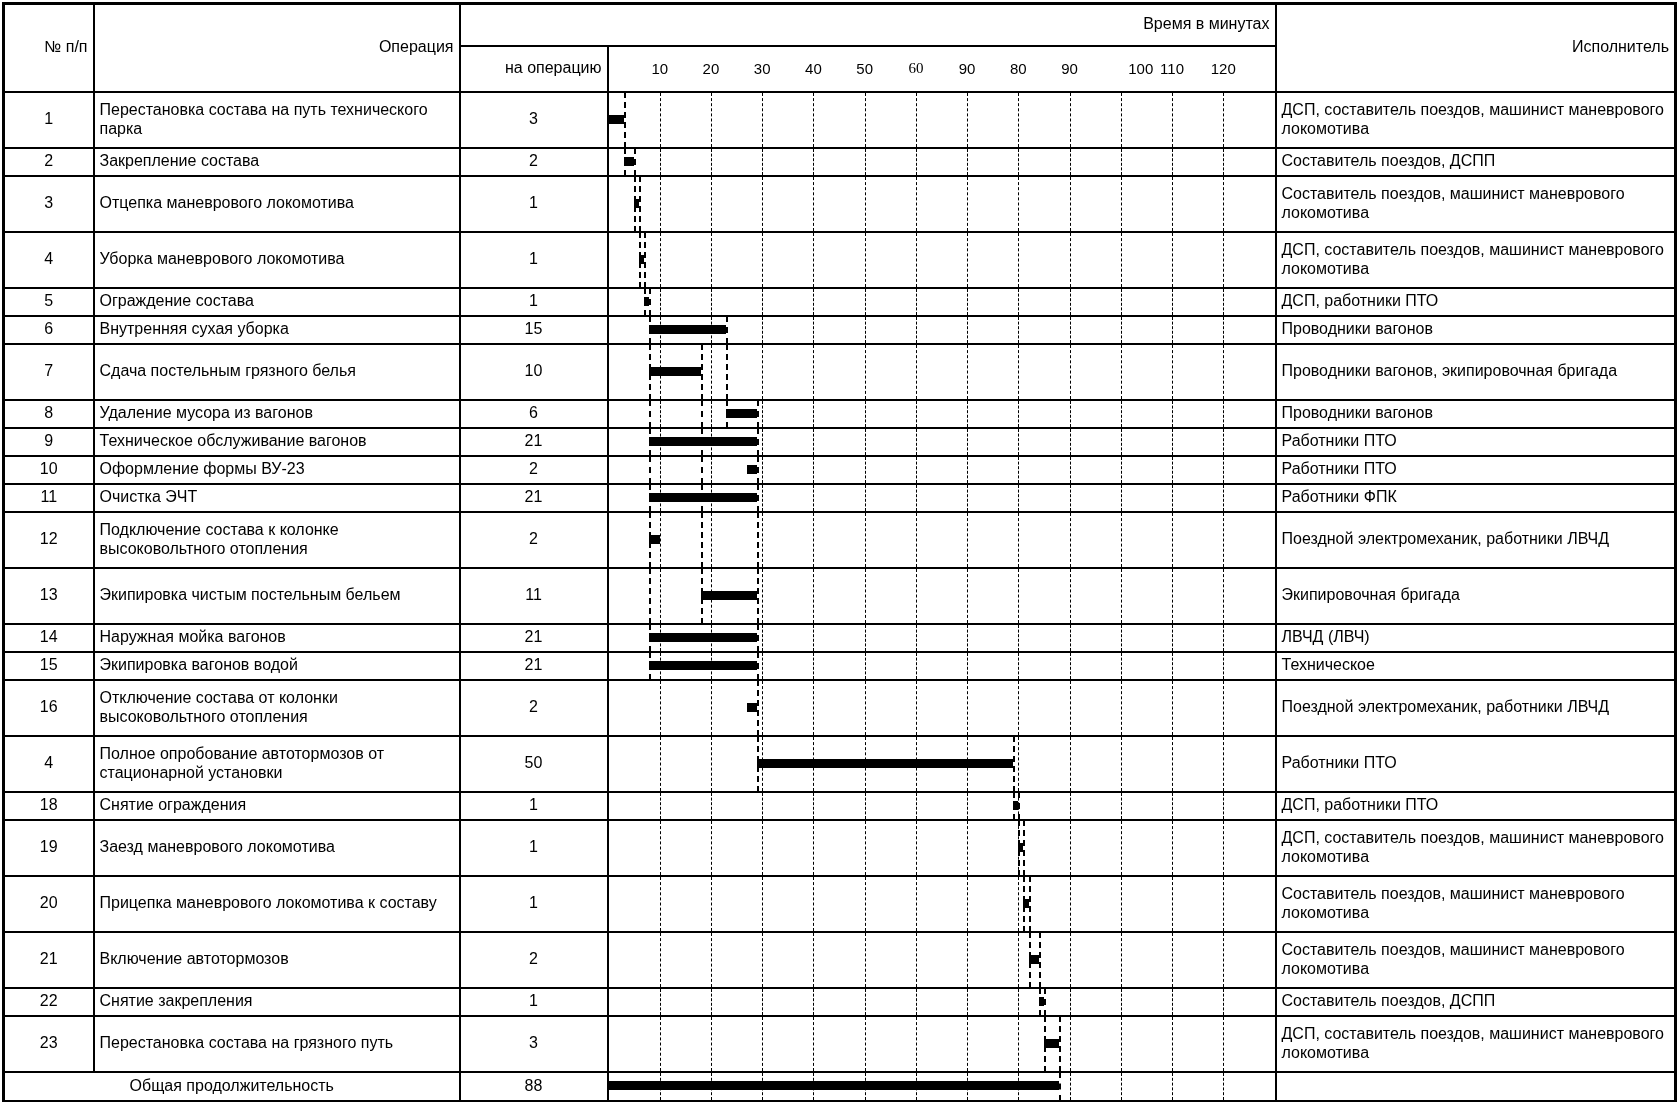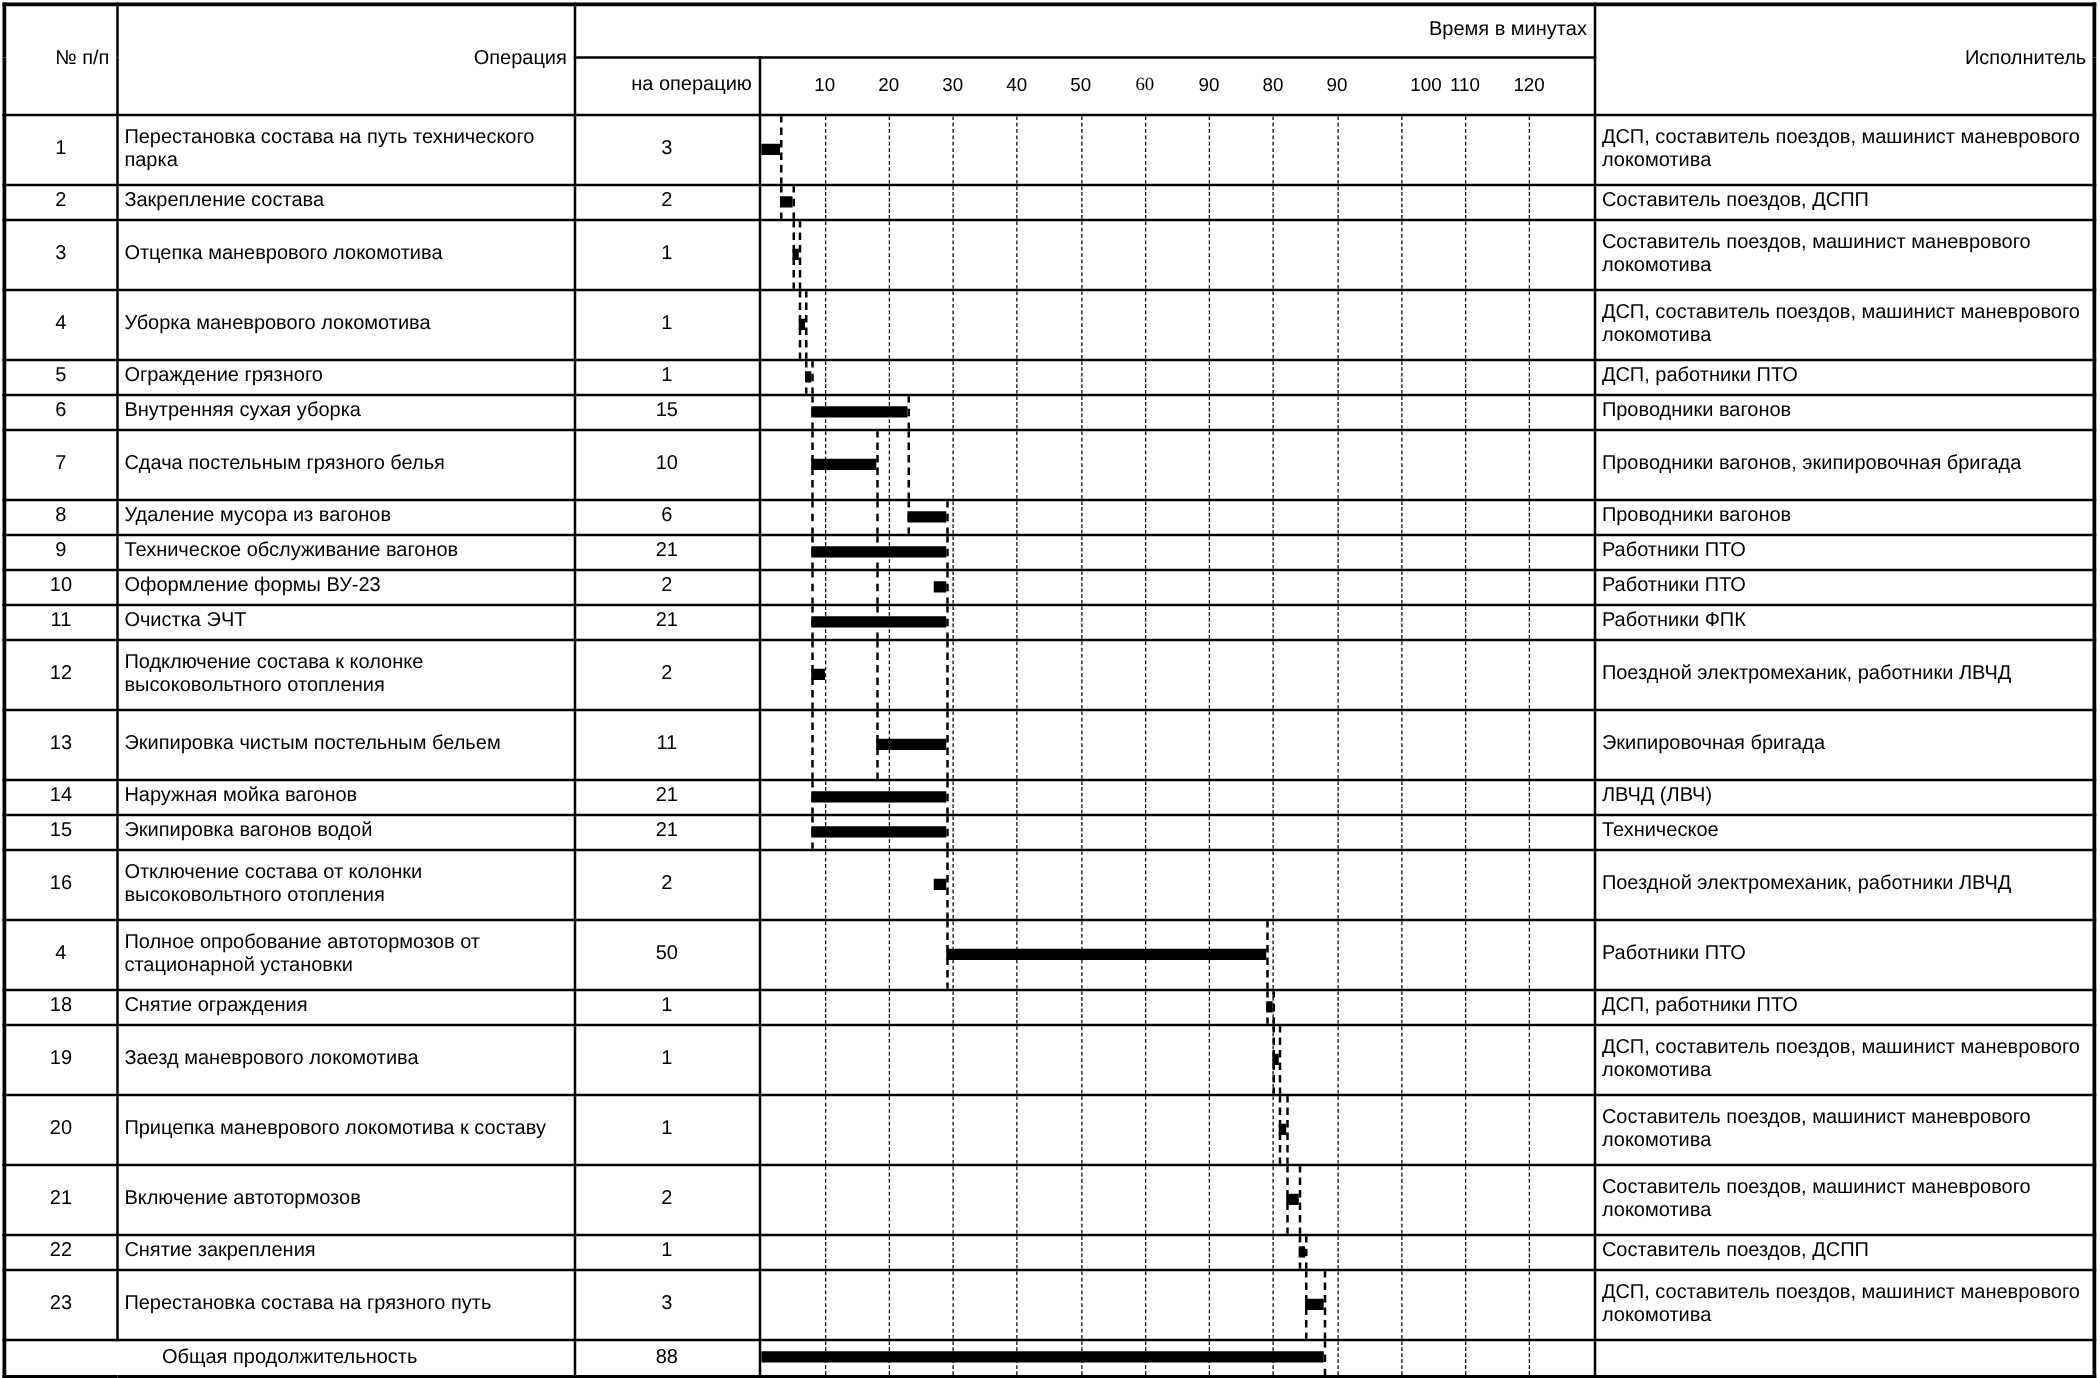--- a/index.html
+++ b/index.html
@@ -172,21 +172,21 @@
               <div class="gridline" style="left: 92.3077%;"></div>
               <div class="connector" style="left: 4.61538%;"></div>
               <div class="connector" style="left: 5.38462%;"></div>
               <div class="gantt-bar" style="left: 4.61538%; width: 0.769231%;"></div>
             </div>
           </td>
     <td class="cell-exec">ДСП, составитель поездов, машинист маневрового локомотива</td>
   </tr>
         <tr class="short">
     <td class="cell-num">5</td>
-    <td class="cell-op">Ограждение грязного</td>
+    <td class="cell-op">Ограждение состава</td>
     <td class="cell-dur">1</td>
     <td class="cell-chart">
             <div class="chart-inner">
               <div class="gridline" style="left: 7.69231%;"></div>
               <div class="gridline" style="left: 15.3846%;"></div>
               <div class="gridline" style="left: 23.0769%;"></div>
               <div class="gridline" style="left: 30.7692%;"></div>
               <div class="gridline" style="left: 38.4615%;"></div>
               <div class="gridline" style="left: 46.1538%;"></div>
               <div class="gridline" style="left: 53.8462%;"></div>

